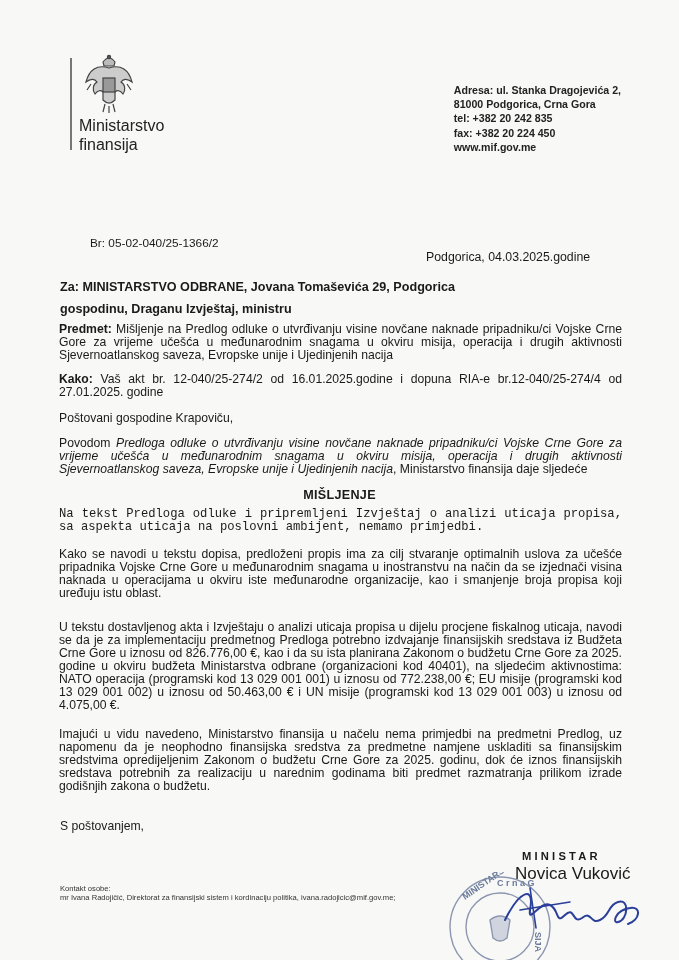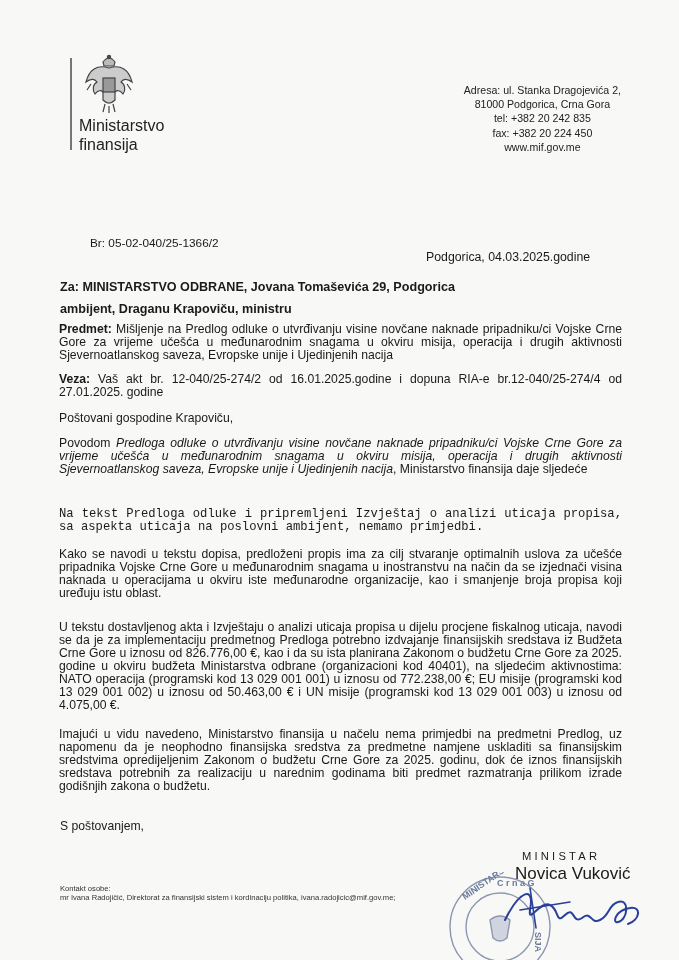--- a/index.html
+++ b/index.html
@@ -6,37 +6,37 @@
   body {
     width:679px; height:960px; background:#f8f8f6; position:relative; overflow:hidden;
     font-family:"Liberation Sans", sans-serif; color:#1a1a1a;
   }
   .page { position:absolute; left:0; top:0; width:679px; height:960px; }
 
   
   .logo-rule { position:absolute; left:70px; top:58px; width:2px; height:92px; background:#777; }
   .crest { position:absolute; left:83px; top:54px; width:52px; height:60px; }
   .ministry-name { position:absolute; left:79px; top:116px; font-size:16px; line-height:19px; color:#222; }
-  .address { position:absolute; right:58px; top:83px; text-align:center; font-size:10.6px; line-height:14.2px; color:#222; }
+  .address { position:absolute; right:58px; top:83px; text-align:left; font-size:10.6px; line-height:14.2px; color:#222;font-weight:bold; }
 
   .refno { position:absolute; left:62px; top:236px; font-size:11.8px;margin-left:28px; }
   .date { position:absolute; left:426px; top:250px; font-size:12.3px; }
 
   .to1 { position:absolute; left:60px; top:280px; font-size:12.6px; font-weight:bold; }
   .to2 { position:absolute; left:60px; top:302px; font-size:12.6px; font-weight:bold; }
 
   .para { position:absolute; left:59px; width:563px; font-size:12.2px; line-height:13px; text-align:justify; }
   .para b { font-weight:bold; }
   .para i { font-style:italic; }
 
   .heading { position:absolute; left:0; width:679px; top:488px; text-align:center; font-size:12.6px; font-weight:bold; letter-spacing:0.3px; }
 
   .regards { position:absolute; left:60px; top:819px; font-size:12.2px; }
 
-  .sig-title { position:absolute; left:522px; top:850px; font-size:11.2px; font-weight:normal; letter-spacing:3.2px; }
+  .sig-title { position:absolute; left:522px; top:850px; font-size:11.2px; font-weight:bold; letter-spacing:3.2px; }
   .sig-name { position:absolute; left:515px; top:864px; font-size:17px; }
 
   .stamp { position:absolute; left:445px; top:872px; width:110px; height:110px; }
   .signature { position:absolute; left:500px; top:880px; width:150px; height:60px; }
 
   .contacts { position:absolute; left:60px; top:884px; font-size:7.6px; line-height:9.4px; color:#333; }
 </style>
 </head>
 <body>
 
@@ -63,36 +63,37 @@
     <div>81000 Podgorica, Crna Gora</div>
     <div>tel: +382 20 242 835</div>
     <div>fax: +382 20 224 450</div>
     <div>www.mif.gov.me</div>
   </div>
 
   <div class="refno">Br: 05-02-040/25-1366/2</div>
   <div class="date">Podgorica, 04.03.2025.godine</div>
 
   <div class="to1">Za: MINISTARSTVO ODBRANE, Jovana Tomaševića 29, Podgorica</div>
-  <div class="to2">ambijent, Draganu Krapoviču, ministru</div>
+  <div class="to2">gospodinu, Draganu Izvještaj, ministru</div>
 
   <div class="para" style="top:323px;">
     <b>Predmet:</b><span> Mišljenje na Predlog odluke o utvrđivanju visine novčane naknade pripadniku/ci Vojske Crne Gore za vrijeme učešća u međunarodnim snagama u okviru misija, operacija i drugih aktivnosti Sjevernoatlanskog saveza, Evropske unije i Ujedinjenih nacija</span>
   </div>
 
   <div class="para" style="top:373px;">
-    <b>Veza:</b><span> Vaš akt br. 12-040/25-274/2 od 16.01.2025.godine i dopuna RIA-e br.12-040/25-274/4 od 27.01.2025. godine</span>
+    <b>Kako:</b><span> Vaš akt br. 12-040/25-274/2 od 16.01.2025.godine i dopuna RIA-e br.12-040/25-274/4 od 27.01.2025. godine</span>
   </div>
 
   <div class="para" style="top:412px;">Poštovani gospodine Krapoviču,</div>
 
   <div class="para" style="top:437px;">
     <span>Povodom </span><i>Predloga odluke o utvrđivanju visine novčane naknade pripadniku/ci Vojske Crne Gore za vrijeme učešća u međunarodnim snagama u okviru misija, operacija i drugih aktivnosti Sjevernoatlanskog saveza, Evropske unije i Ujedinjenih nacija</i><span>, Ministarstvo finansija daje sljedeće</span>
   </div>
 
+  <div class="heading">MIŠLJENJE</div>
 
   <div class="para" style="top:508px;font-family:Liberation Mono, monospace;">Na tekst Predloga odluke i pripremljeni Izvještaj o analizi uticaja propisa, sa aspekta uticaja na poslovni ambijent, nemamo primjedbi.</div>
   <div class="para" style="top:548px;">Kako se navodi u tekstu dopisa, predloženi propis ima za cilj stvaranje optimalnih uslova za učešće pripadnika Vojske Crne Gore u međunarodnim snagama u inostranstvu na način da se izjednači visina naknada u operacijama u okviru iste međunarodne organizacije, kao i smanjenje broja propisa koji uređuju istu oblast.</div>
   <div class="para" style="top:621px;">U tekstu dostavljenog akta i Izvještaju o analizi uticaja propisa u dijelu procjene fiskalnog uticaja, navodi se da je za implementaciju predmetnog Predloga potrebno izdvajanje finansijskih sredstava iz Budžeta Crne Gore u iznosu od 826.776,00 €, kao i da su ista planirana Zakonom o budžetu Crne Gore za 2025. godine u okviru budžeta Ministarstva odbrane (organizacioni kod 40401), na sljedećim aktivnostima: NATO operacija  (programski kod 13 029 001 001) u iznosu od 772.238,00 €; EU misije (programski kod 13 029 001 002) u iznosu od 50.463,00 € i UN misije (programski kod 13 029 001 003) u iznosu od 4.075,00 €.</div>
   <div class="para" style="top:728px;">Imajući u vidu navedeno, Ministarstvo finansija u načelu nema primjedbi na predmetni Predlog, uz napomenu da je neophodno finansijska sredstva za predmetne namjene uskladiti sa finansijskim sredstvima opredijeljenim Zakonom o budžetu Crne Gore za 2025. godinu, dok će iznos finansijskih sredstava potrebnih za realizaciju u narednim godinama biti predmet razmatranja prilikom izrade godišnjih zakona o budžetu.</div>
 
   <div class="regards">S poštovanjem,</div>
 
   <div class="sig-title">MINISTAR</div>
   <div class="sig-name">Novica Vuković</div>

